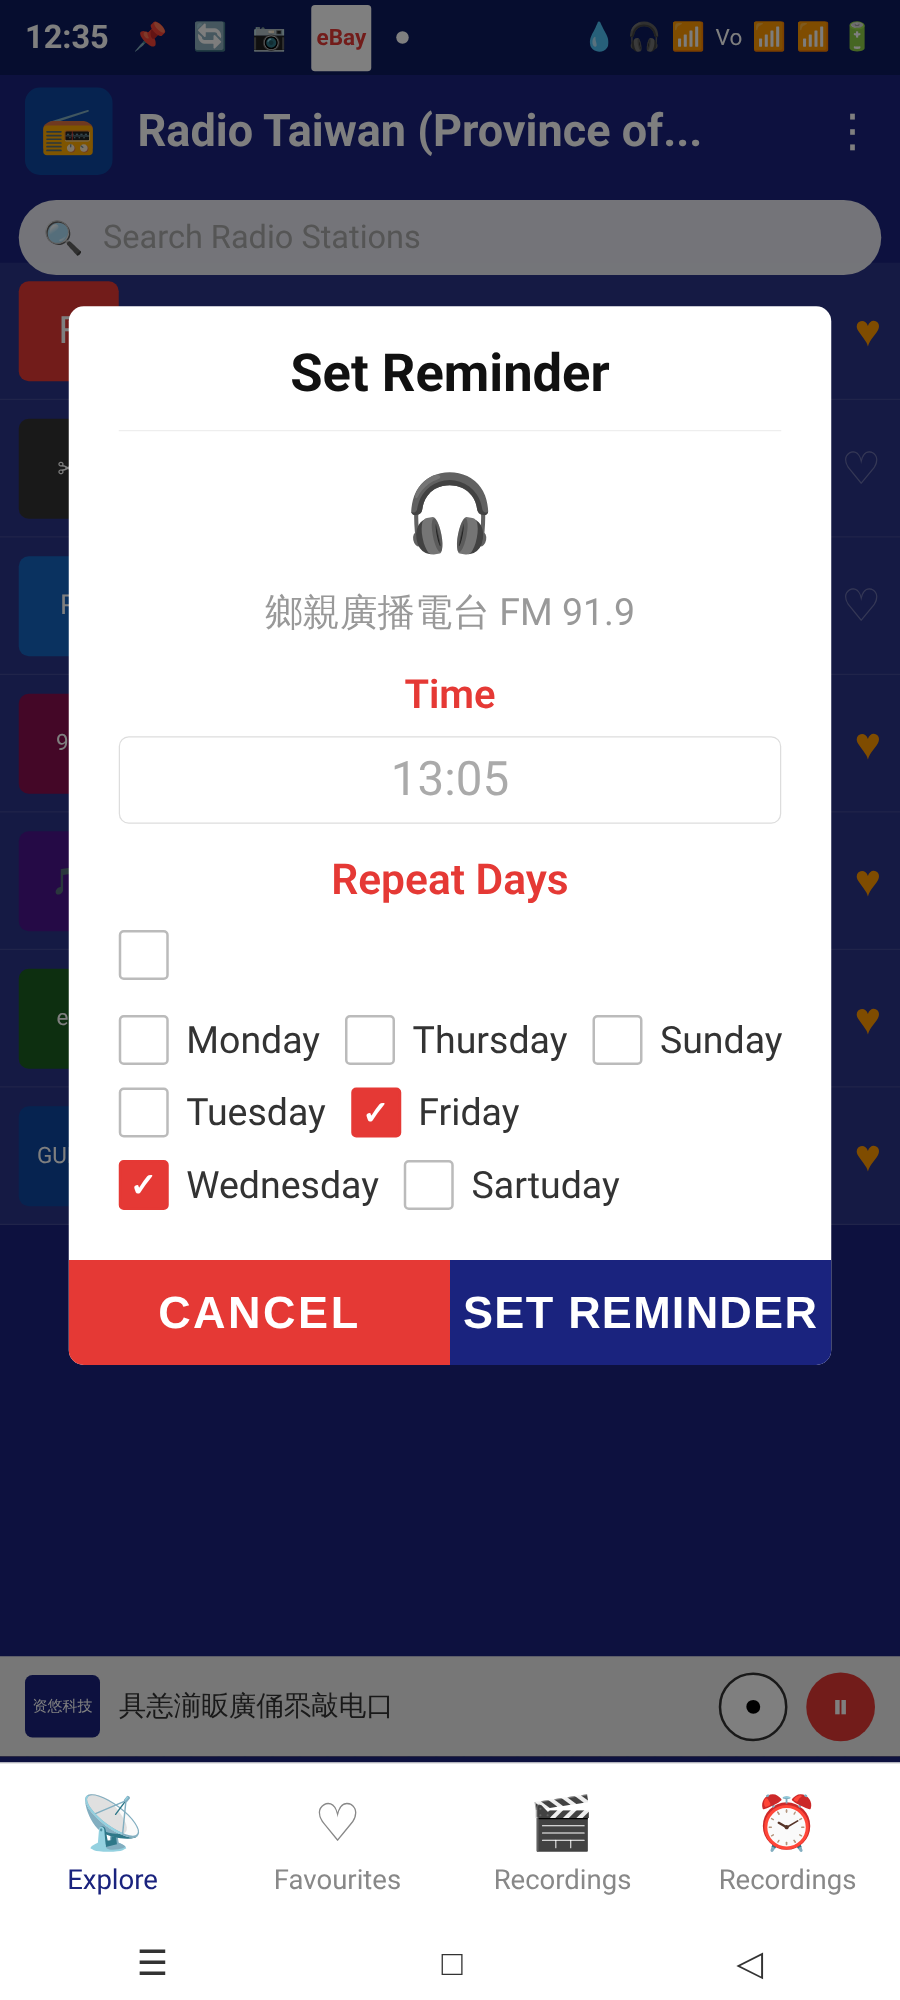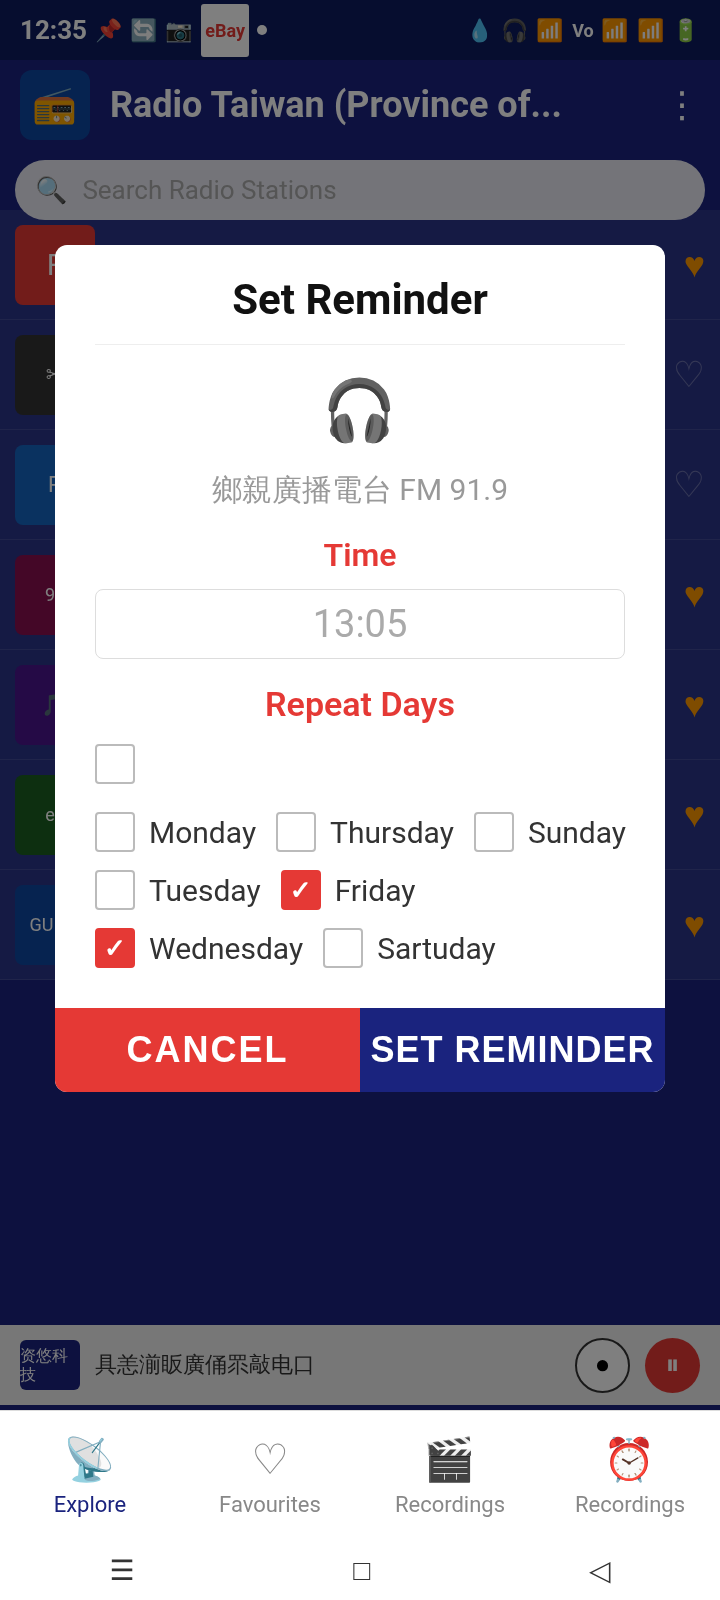--- a/index.html
+++ b/index.html
@@ -19,21 +19,21 @@
       height: 60px;
       background: #0d1b5e;
       display: flex;
       align-items: center;
       justify-content: space-between;
       padding: 0 20px;
       color: white;
       font-size: 26px;
       font-weight: bold;
     }
-    .status-left { display: flex; align-items: center; gap: 8px; }
+    .status-left { display: flex; align-items: center; gap: 20px; }
     .status-right { display: flex; align-items: center; gap: 8px; }
     .status-icon { font-size: 22px; }
 
     
     .app-header {
       width: 100%;
       height: 90px;
       background: #1a237e;
       display: flex;
       align-items: center;
@@ -363,21 +363,21 @@
     <span class="status-icon">📌</span>
     <span class="status-icon">🔄</span>
     <span class="status-icon">📷</span>
     <span class="status-icon" style="font-size:18px;background:#fff;color:#e53935;padding:16px 4px;border-radius:3px;font-weight:bold;">eBay</span>
     <span style="width:10px;height:10px;background:white;border-radius:50%;display:inline-block;"></span>
   </div>
   <div class="status-right">
     <span class="status-icon">💧</span>
     <span class="status-icon">🎧</span>
     <span class="status-icon">📶</span>
-    <span style="font-size:18px;font-weight:bold;">Vo</span>
+    <span style="font-size:18px;font-weight:normal;">Vo</span>
     <span class="status-icon">📶</span>
     <span class="status-icon">📶</span>
     <span class="status-icon">🔋</span>
   </div>
 </div>
 
 <div class="app-header">
   <div class="app-logo">📻</div>
   <div class="app-title">Radio Taiwan (Province of...</div>
   <div class="app-menu">⋮</div>
@@ -486,21 +486,21 @@
     </div>
   </div>
 
   <div class="modal-buttons">
     <button class="btn-cancel">CANCEL</button>
     <button class="btn-set">SET REMINDER</button>
   </div>
 </div>
 
 <div class="player-bar" style="bottom:195px;">
-  <div class="player-logo" style="font-size:16px;line-height:1.2;">
+  <div class="player-logo" style="font-size:12px;text-align:center;line-height:1.2;">
     <span>资悠科技</span>
   </div>
   <div class="player-info">
     <span>具恙湔眅廣俑眔敲电口</span>
   </div>
   <div class="player-record">⏺</div>
   <div class="player-pause">⏸</div>
 </div>
 
 <div class="waveform" style="bottom:195px;height:35px;">

